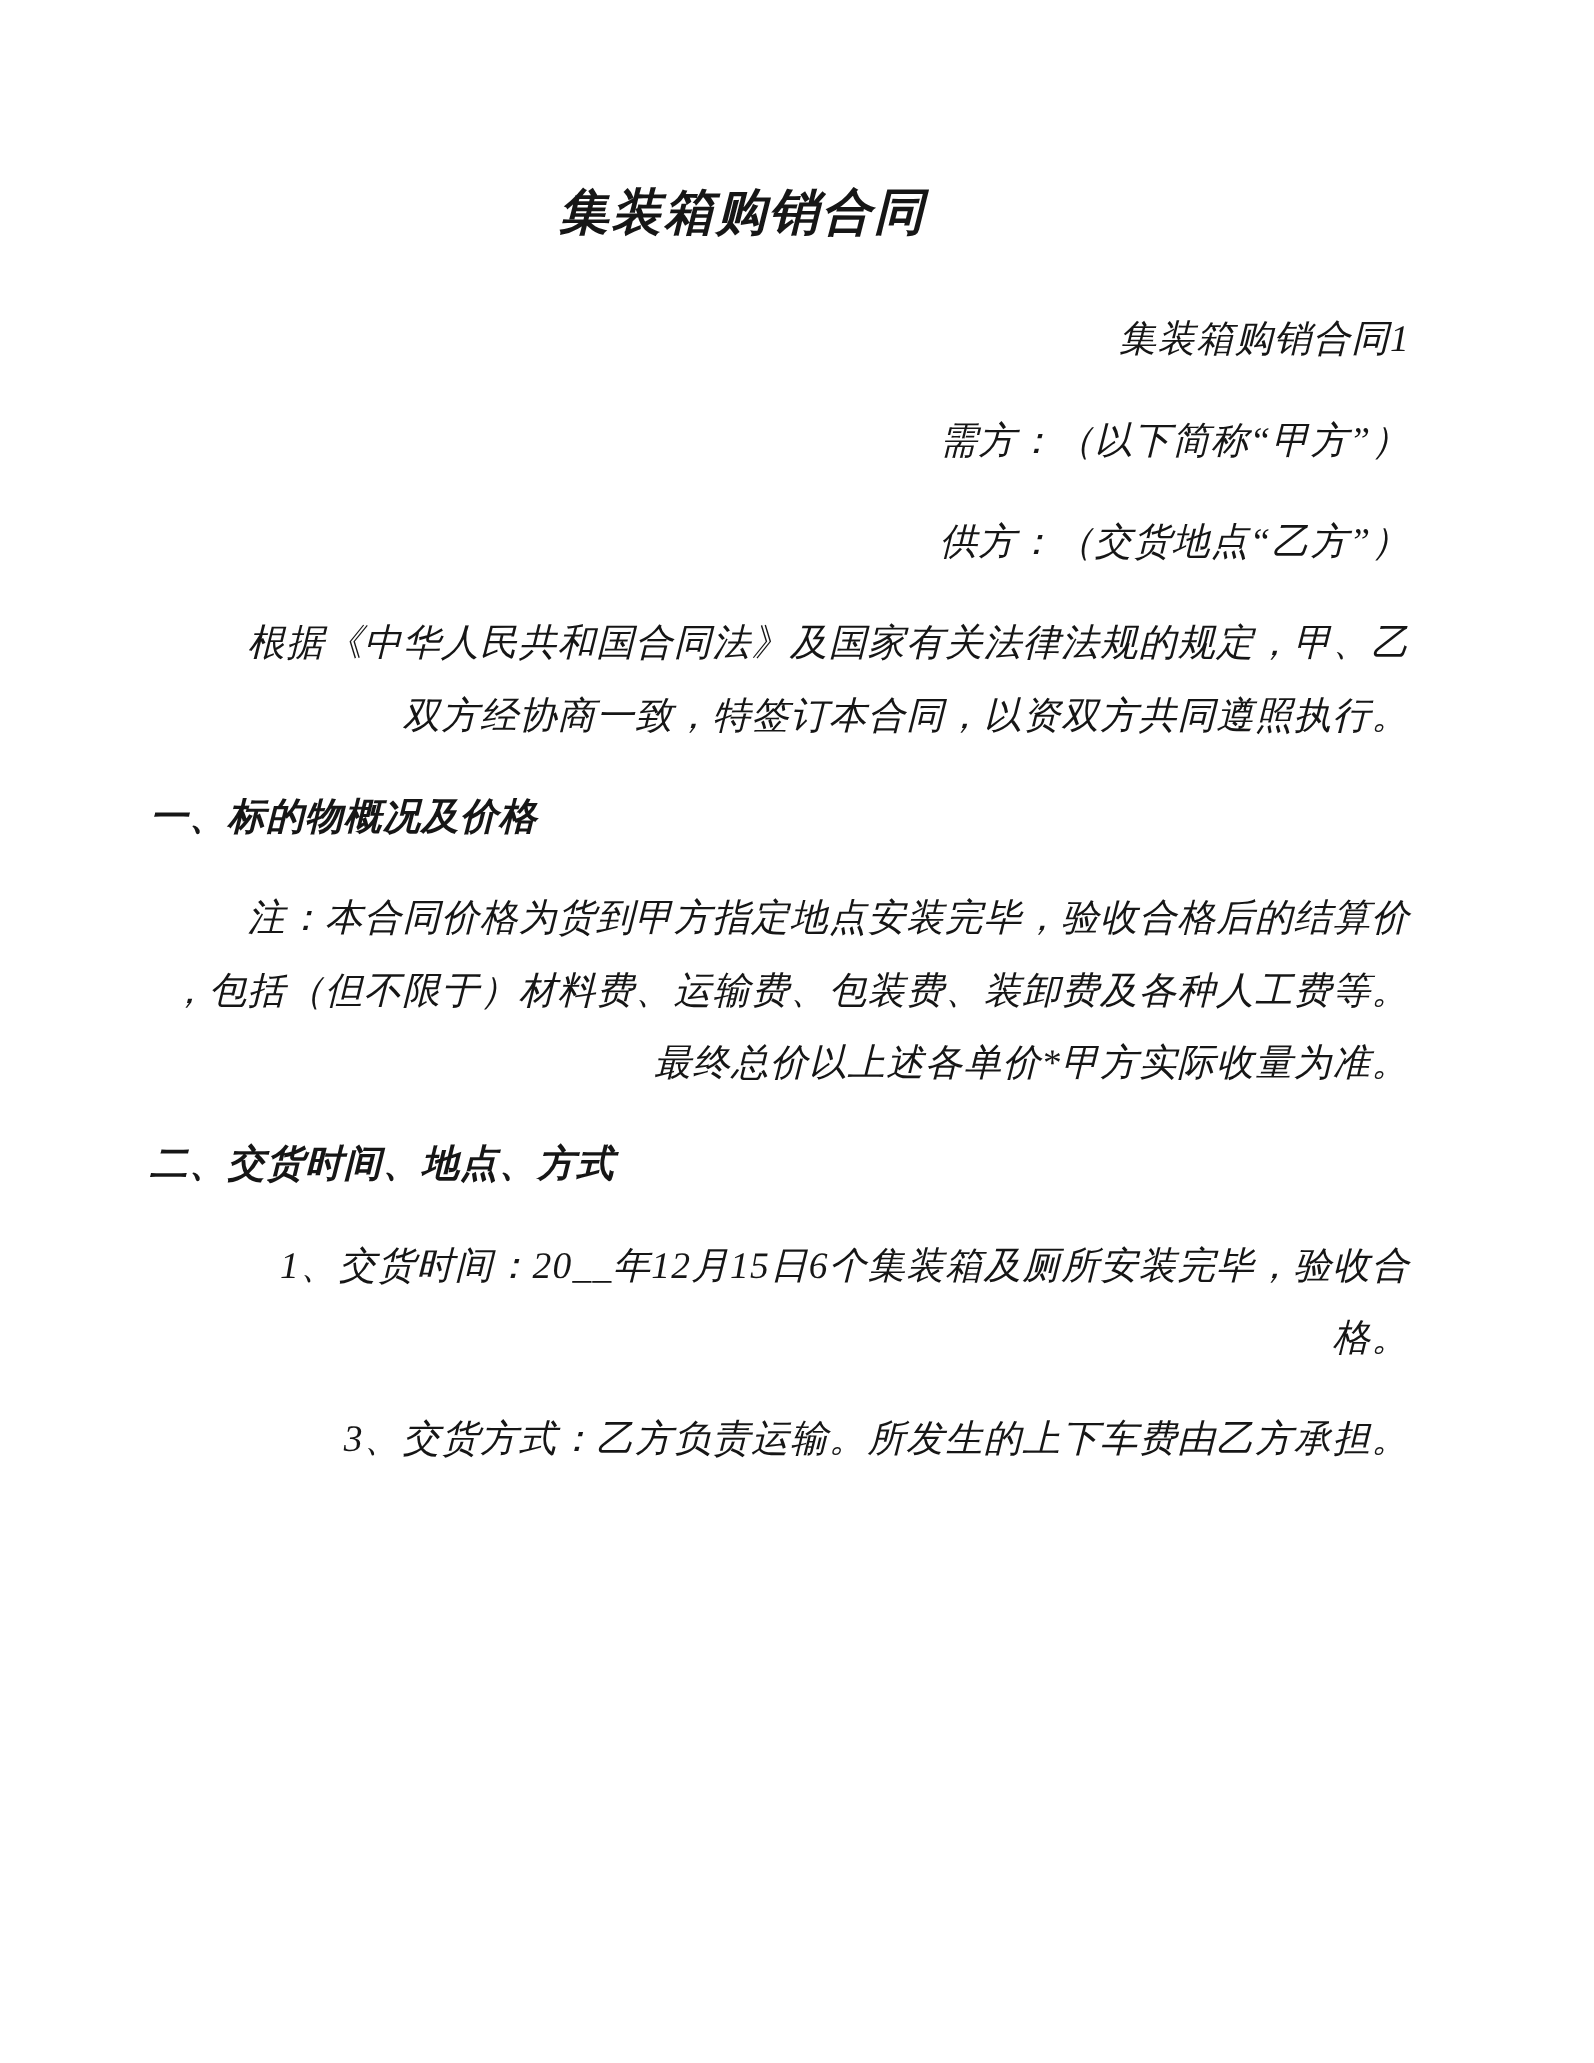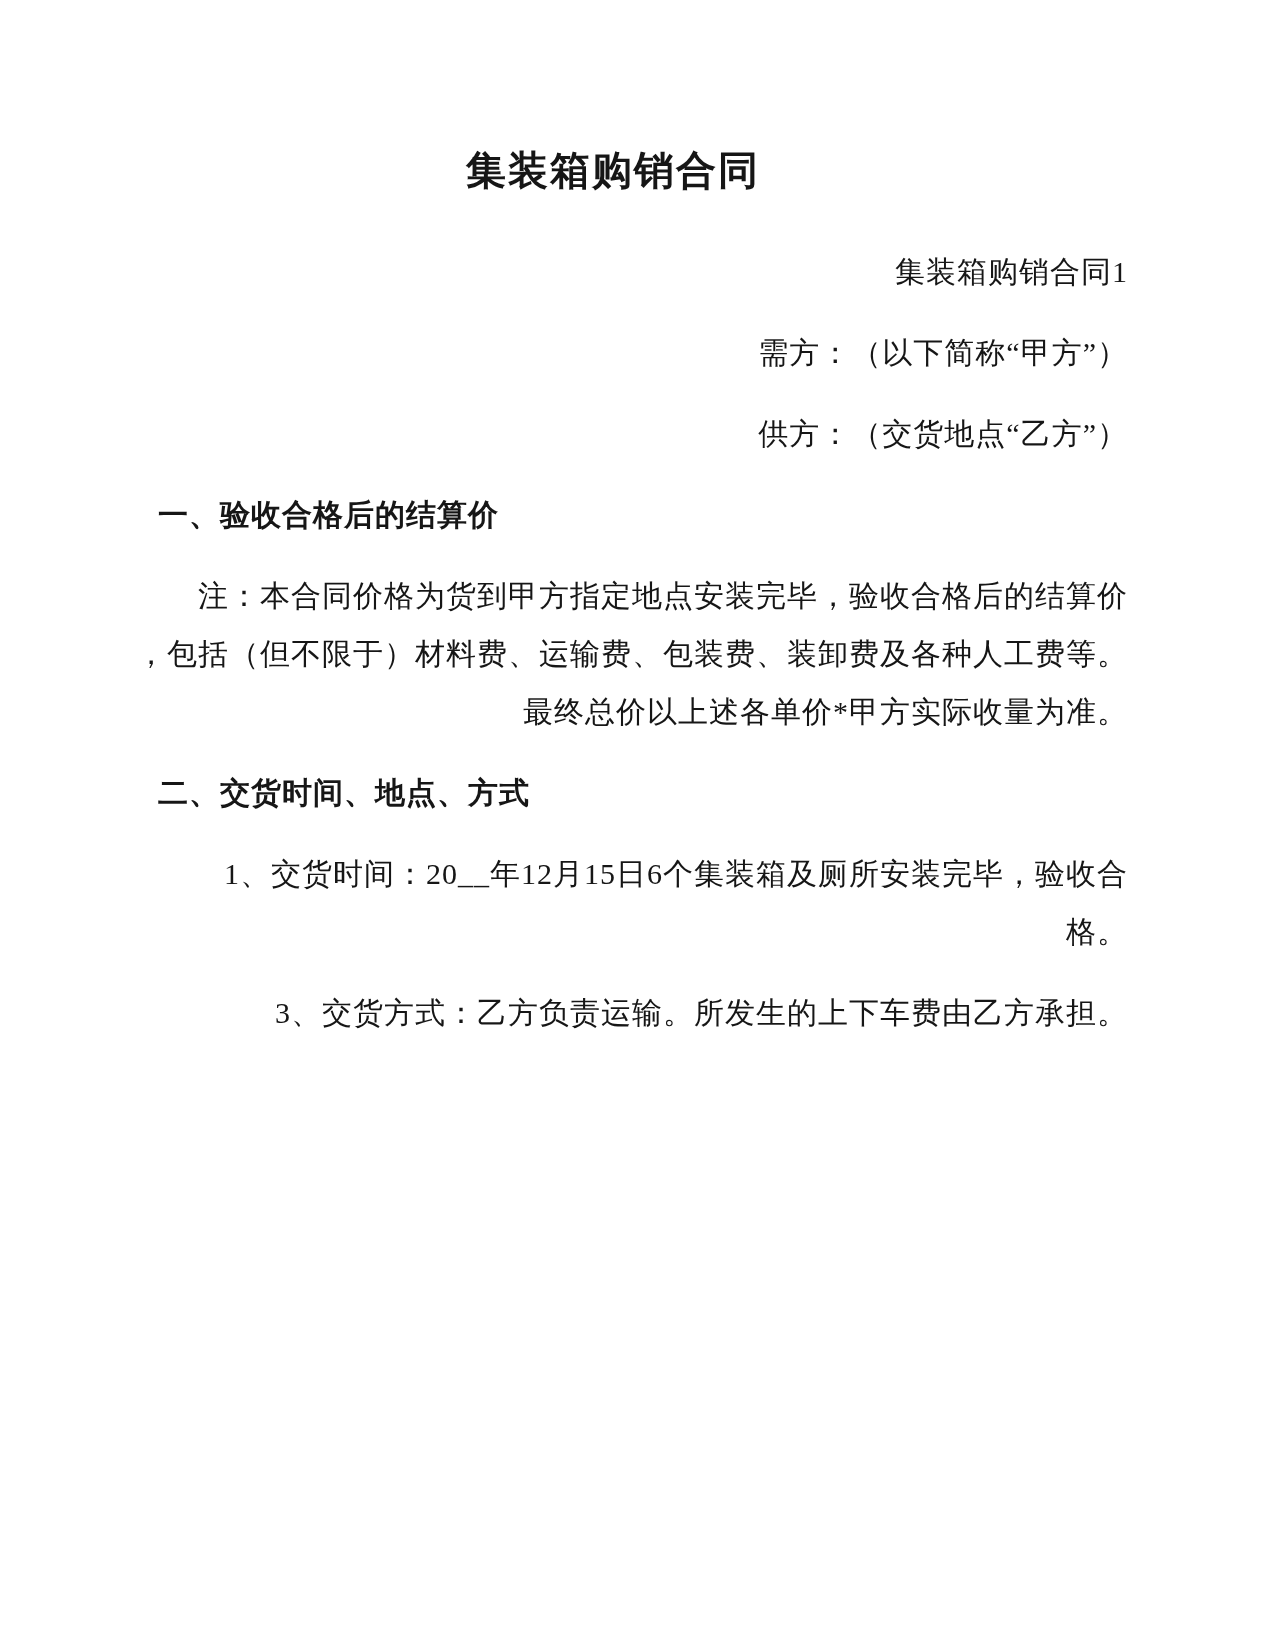--- a/index.html
+++ b/index.html
@@ -8,23 +8,24 @@
     padding: 0;
     background: #ffffff;
   }
   .page {
     position: relative;
     width: 1275px;
     height: 1650px;
     margin: 0 auto;
     background: #ffffff;
     box-sizing: border-box;
-    padding: 141px 147px 60px 98px;
+    padding: 141px 147px 60px 60px;
     color: #161616;
     overflow: hidden;
+    font-style: italic;
   }
   .doc-title {
     font-family: "Liberation Sans", "DejaVu Sans", sans-serif;
     font-weight: 700;
     font-size: 40px;
     line-height: 58px;
     letter-spacing: 2px;
     text-align: center;
     margin: 0 0 44px 0;
     white-space: pre-wrap;
@@ -56,22 +57,24 @@
 <div class="page">
 
   <h1 class="doc-title">集装箱购销合同</h1>
 
   <p class="para">集装箱购销合同1</p>
 
   <p class="para">需方：（以下简称“甲方”）</p>
 
   <p class="para">供方：（交货地点“乙方”）</p>
 
+  <p class="para">根据《中华人民共和国合同法》及国家有关法律法规的规定，甲、乙
+双方经协商一致，特签订本合同，以资双方共同遵照执行。</p>
 
-  <h2 class="heading">一、验收合格后的结算价</h2>
+  <h2 class="heading">一、标的物概况及价格</h2>
 
   <p class="para">注：本合同价格为货到甲方指定地点安装完毕，验收合格后的结算价
 ，包括（但不限于）材料费、运输费、包装费、装卸费及各种人工费等。
 最终总价以上述各单价*甲方实际收量为准。</p>
 
   <h2 class="heading">二、交货时间、地点、方式</h2>
 
   <p class="para">1、交货时间：20__年12月15日6个集装箱及厕所安装完毕，验收合
 格。</p>
 

